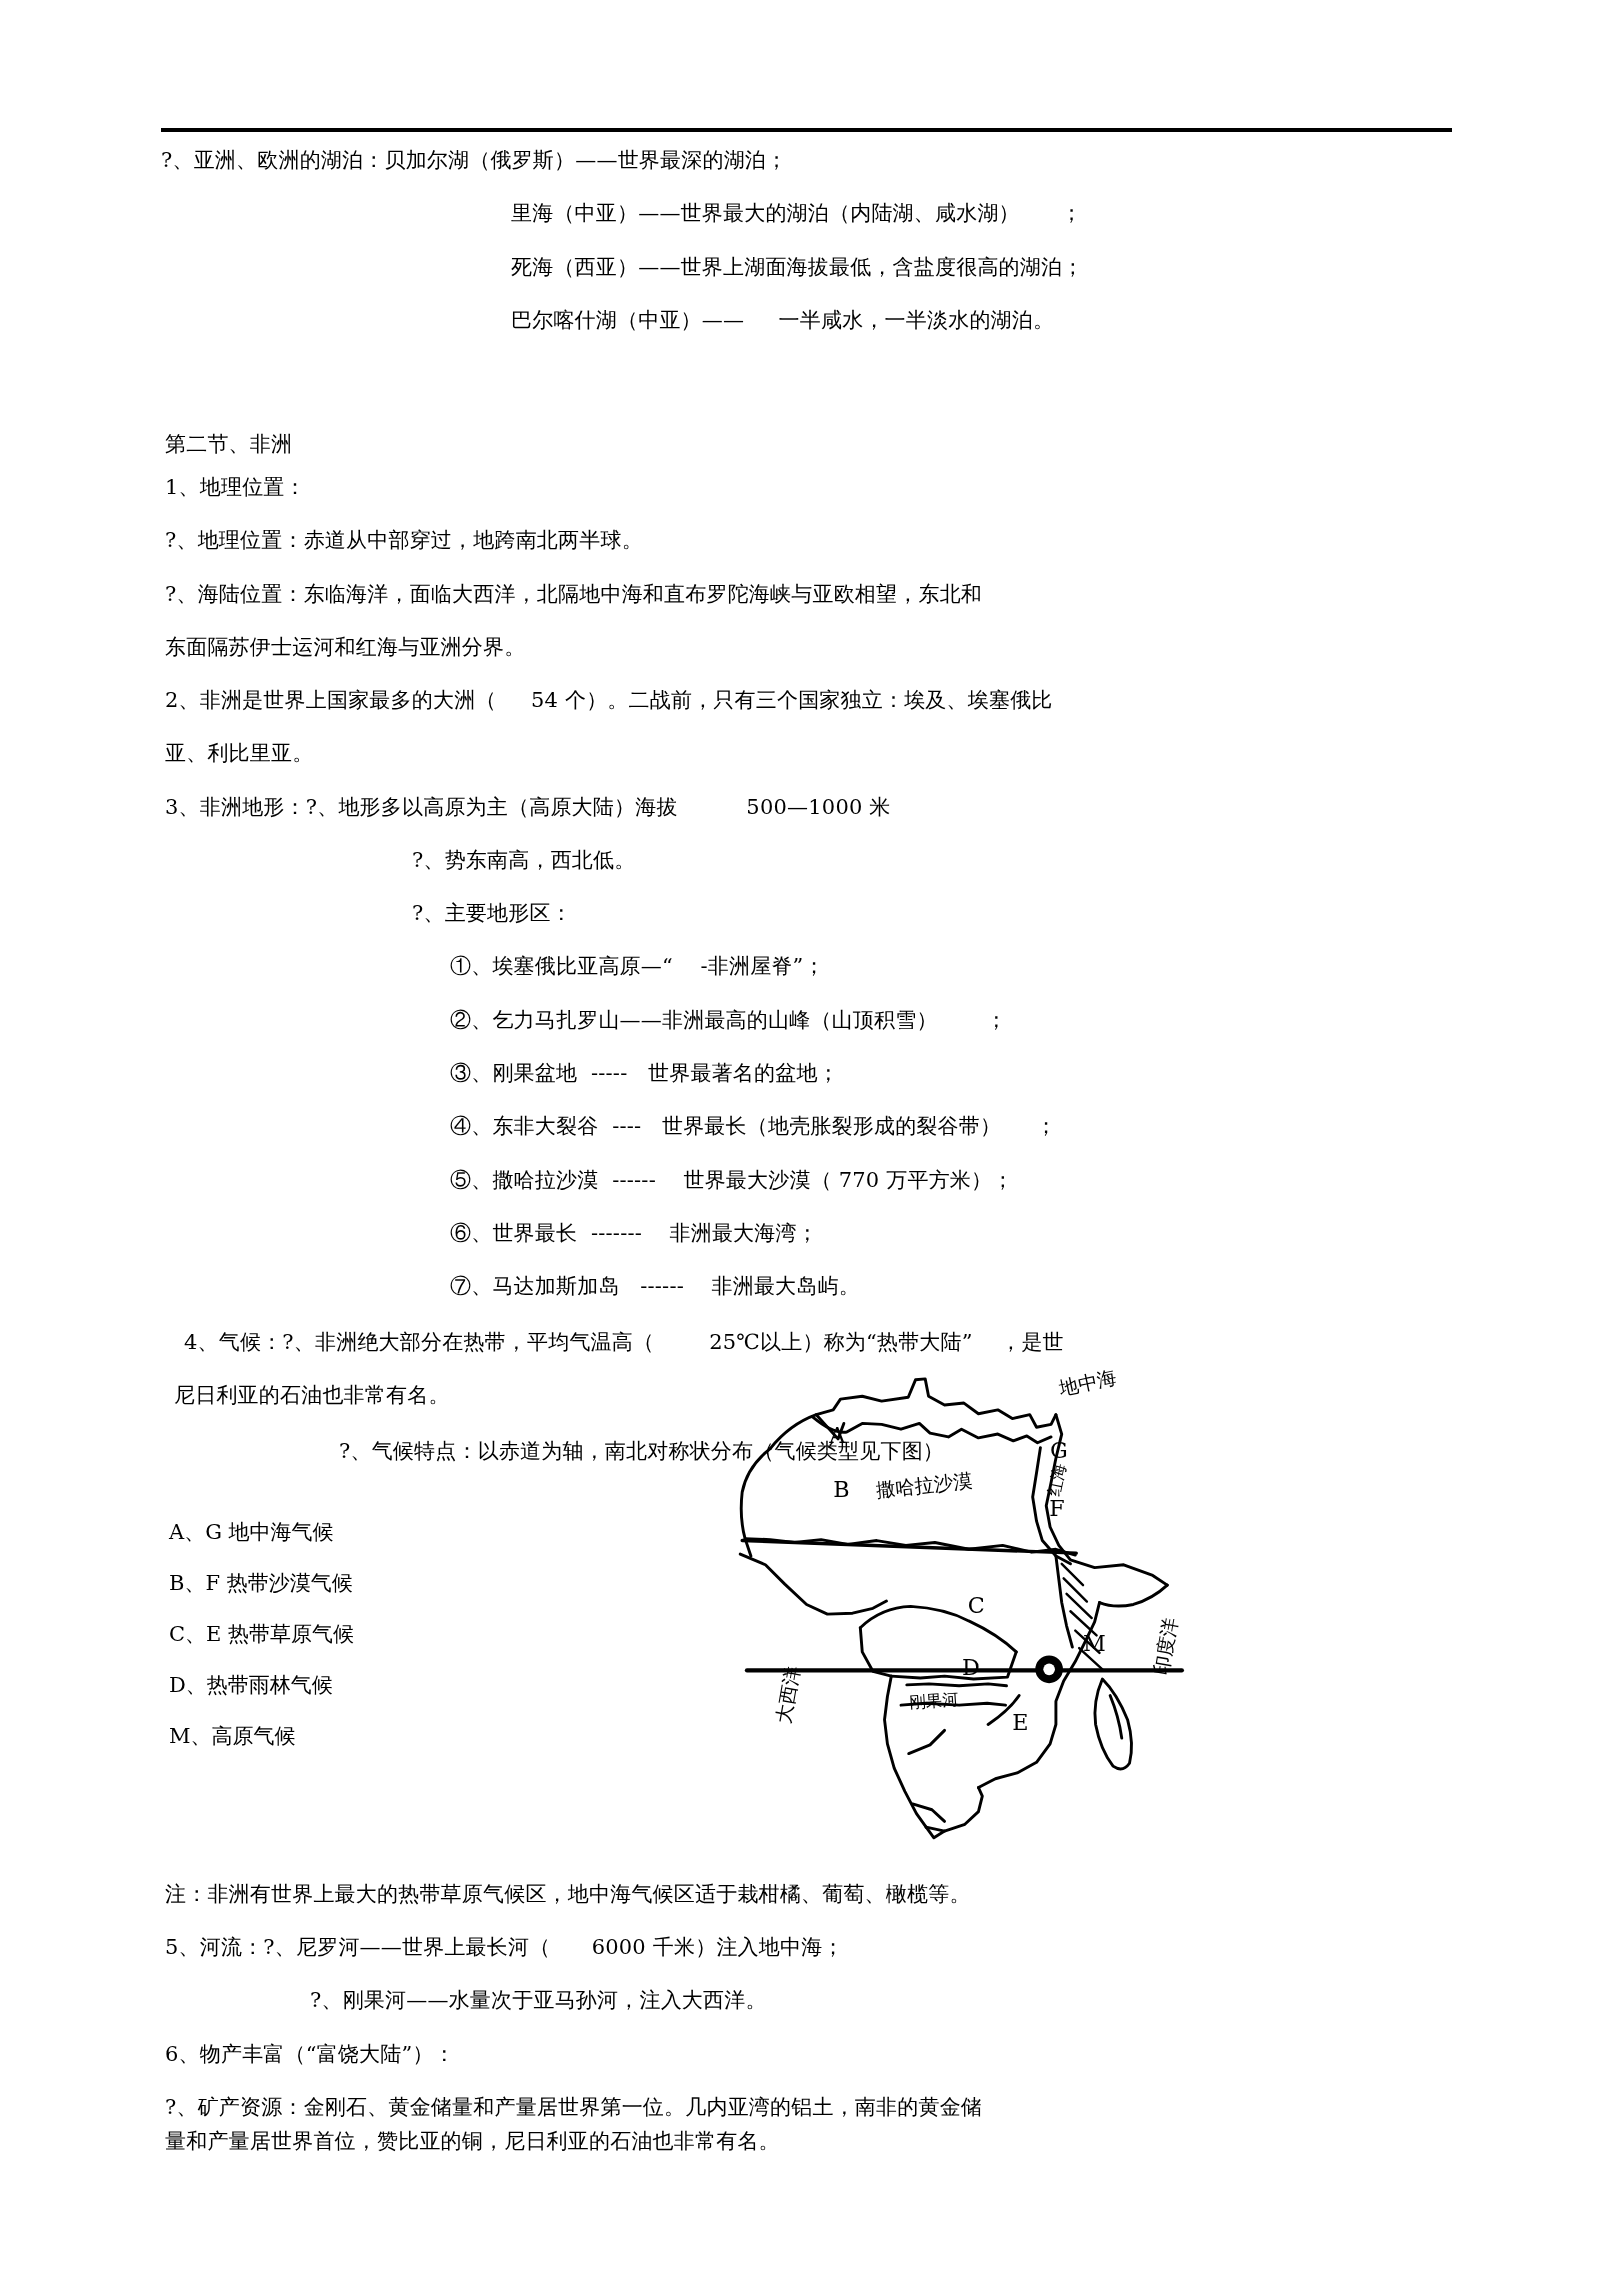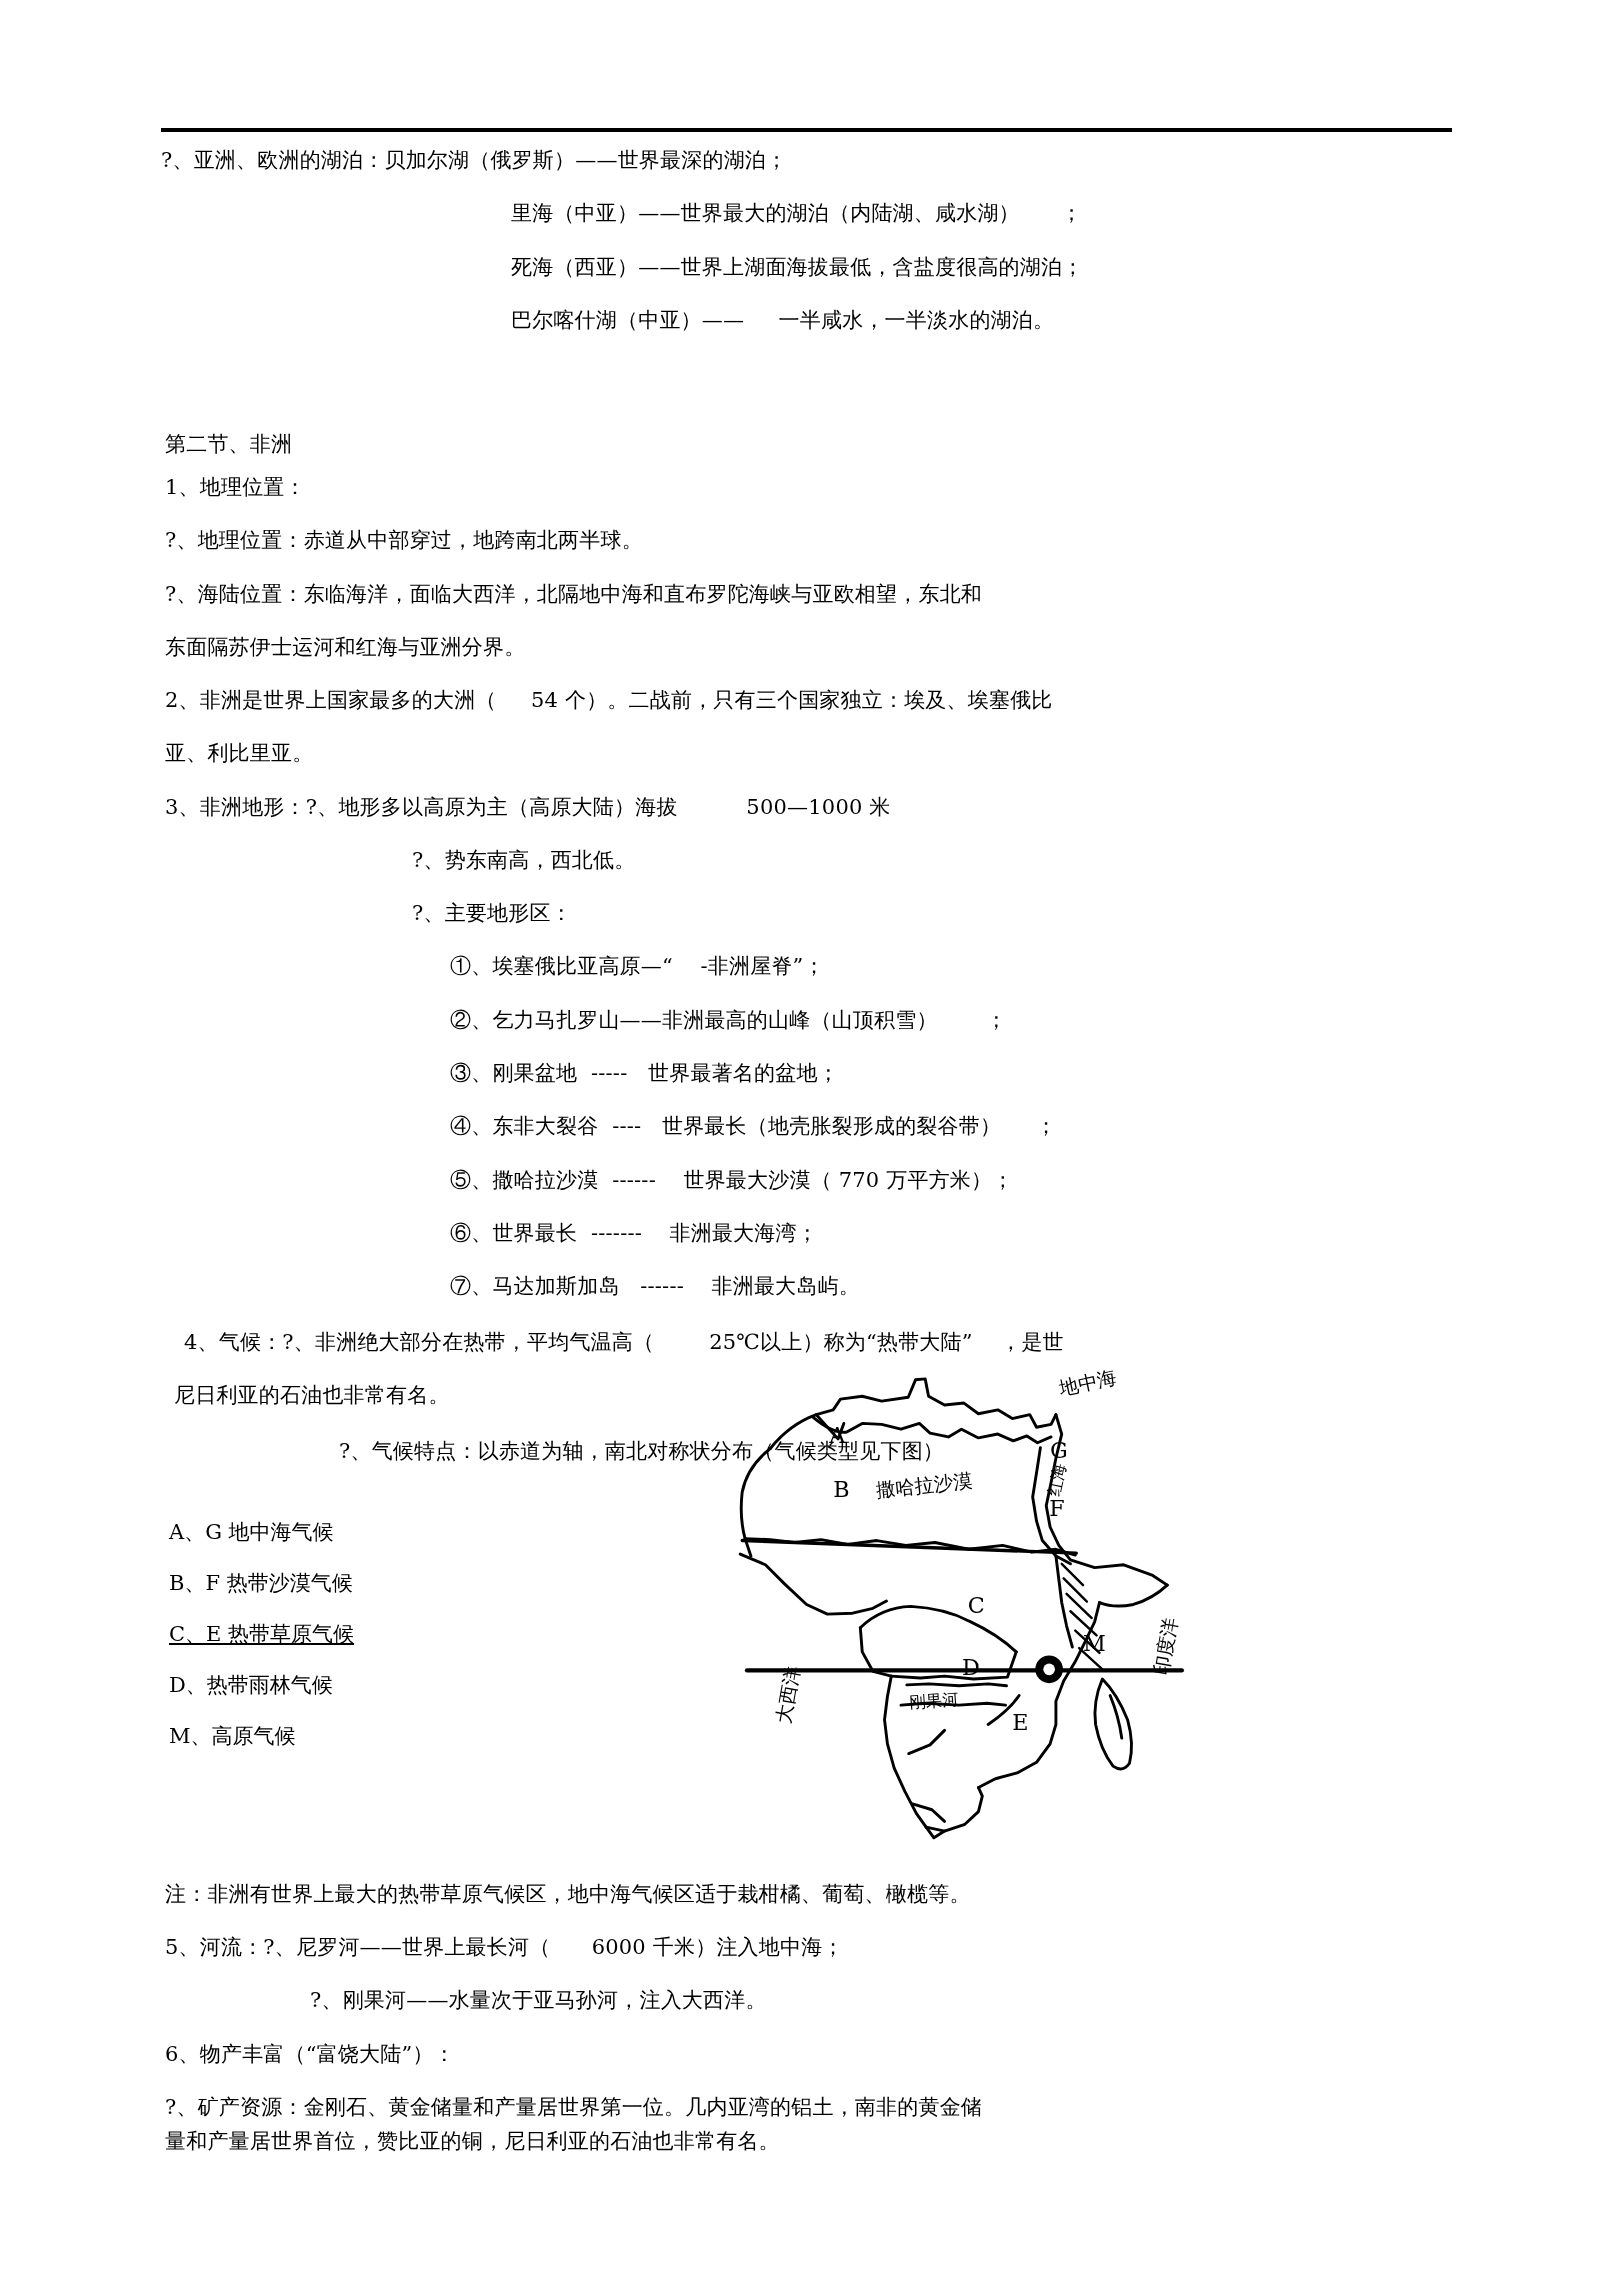--- a/index.html
+++ b/index.html
@@ -127,21 +127,21 @@
   <div class="tline" style="left:450px; top:1170px;">⑤、撒哈拉沙漠  ------    世界最大沙漠（ 770 万平方米）；</div>
   <div class="tline" style="left:450px; top:1223px;">⑥、世界最长  -------    非洲最大海湾；</div>
   <div class="tline" style="left:450px; top:1276px;">⑦、马达加斯加岛   ------    非洲最大岛屿。</div>
 
   <div class="tline" style="left:184px; top:1332px;">4、气候：?、非洲绝大部分在热带，平均气温高（        25℃以上）称为“热带大陆”    ，是世</div>
   <div class="tline" style="left:174px; top:1385px;">尼日利亚的石油也非常有名。</div>
   <div class="tline" style="left:339px; top:1441px;">?、气候特点：以赤道为轴，南北对称状分布（气候类型见下图）</div>
 
   <div class="legend-item" style="left:169px; top:1518px;">A、G 地中海气候</div>
   <div class="legend-item" style="left:169px; top:1569px;">B、F 热带沙漠气候</div>
-  <div class="legend-item" style="left:169px; top:1620px;text-decoration:underline;">C、E 热带草原气候</div>
+  <div class="legend-item" style="left:169px; top:1620px;">C、E 热带草原气候</div>
   <div class="legend-item" style="left:169px; top:1671px;">D、热带雨林气候</div>
   <div class="legend-item" style="left:169px; top:1722px;">M、高原气候</div>
 
   <div class="map-wrap">
     <svg width="489" height="533" viewBox="0 0 1010 1100" xmlns="http://www.w3.org/2000/svg">
       <g fill="none" stroke="#000" stroke-width="6" stroke-linecap="round" stroke-linejoin="round">
 
         <path d="M 110 230 Q 150 180 205 160 L 240 150 L 255 128 L 300 122 L 340 132
                  L 395 124 L 410 88 L 430 86 L 437 122 L 470 140 L 510 136 L 540 158
                  L 580 150 L 610 168 L 646 160 L 660 186 L 690 180 L 700 160"></path>

